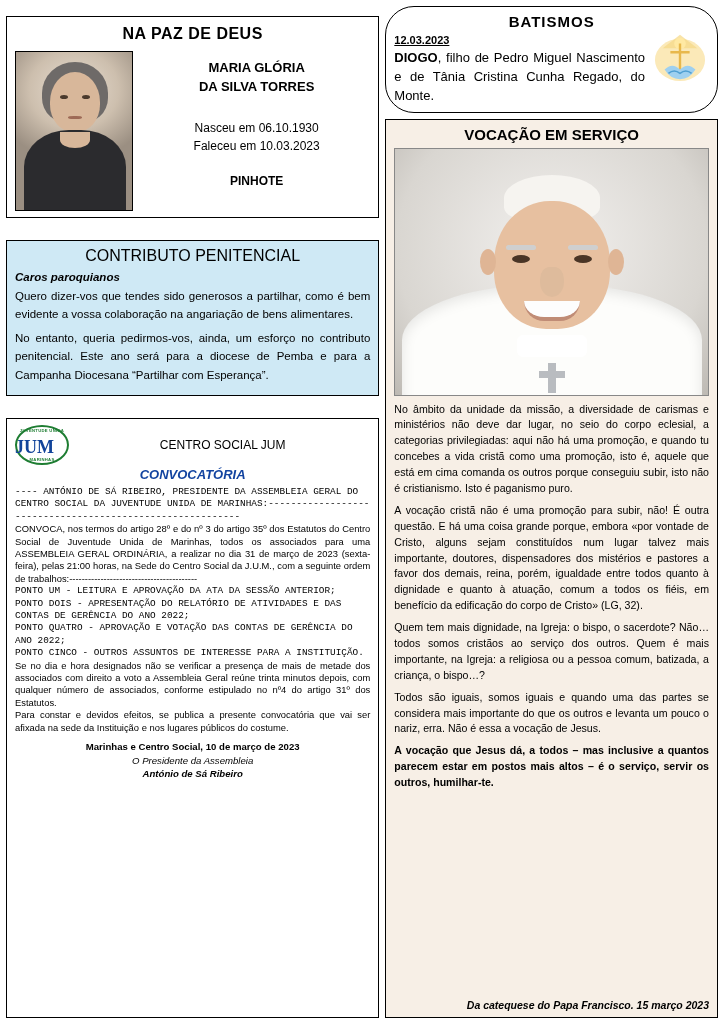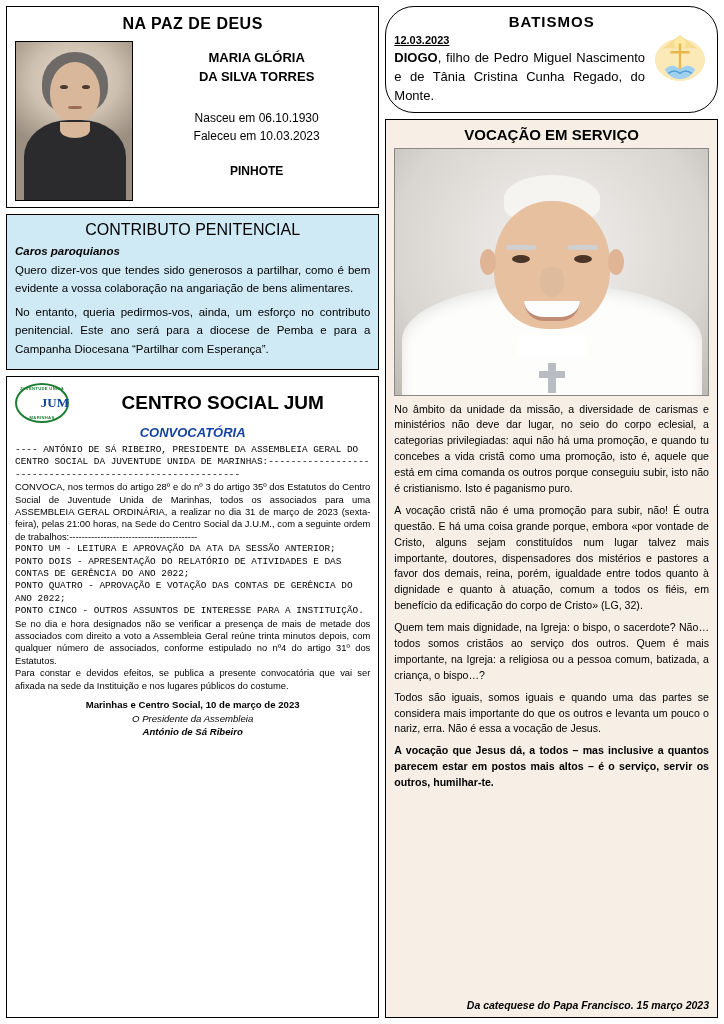--- a/index.html
+++ b/index.html
@@ -17,21 +17,22 @@
     width: 724px; height: 1024px;
     padding: 6px 6px;
     display: flex;
     gap: 6px;
     background: #fff;
   }
   .col-left {
     width: 395px;
     display: flex;
     flex-direction: column;
-    gap: 6px;
+    gap: 22px;
+    margin-top: 10px;
   }
   .col-right {
     width: 352px;
     display: flex;
     flex-direction: column;
     gap: 6px;
   }
   .box {
     border: 1px solid #000;
     padding: 6px 8px;
@@ -142,42 +143,42 @@
     width: 54px; height: 40px; flex: none;
     position: relative;
   }
   .jum-logo .ring {
     position: absolute; inset: 0;
     border: 2px solid #1e7d32;
     border-radius: 50%;
   }
   .jum-logo .txt {
     position: absolute; left: 0; right: 0; top: 12px;
-    text-align: right;
-    font-weight: bold;
-    font-size: 13px;
+    text-align: left;
+    font-weight: bold;
+    font-size: 18px;
     color: #12449a;
     font-family: "Liberation Serif", serif;
   }
   .jum-logo .top-arc, .jum-logo .bot-arc {
     position: absolute; left: 0; right: 0;
     text-align: center;
     font-size: 4.2px;
     color: #1e7d32;
     font-weight: bold;
     letter-spacing: .3px;
   }
   .jum-logo .top-arc { top: 3px; }
   .jum-logo .bot-arc { bottom: 3px; }
   .jum h2 {
     flex: 1;
     margin: 0;
     text-align: center;
-    font-size: 19px;
-    font-weight: bold;
+    font-size: 12px;
+    font-weight: normal;
   }
   .jum h3 {
     margin: 0 0 4px 0;
     text-align: center;
     font-size: 13px;
     font-style: italic;
     font-weight: bold;
     color: #1344a0;
   }
   .jum p {

